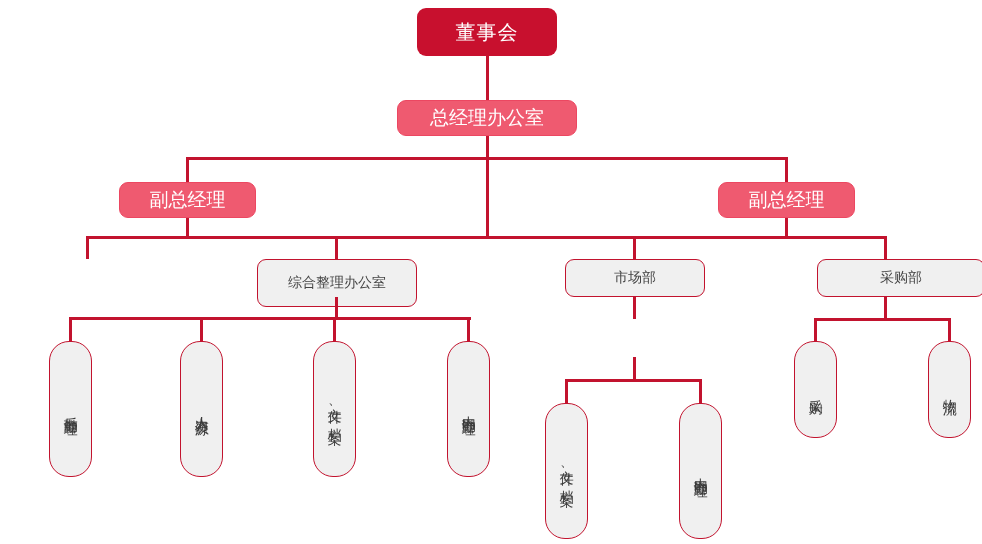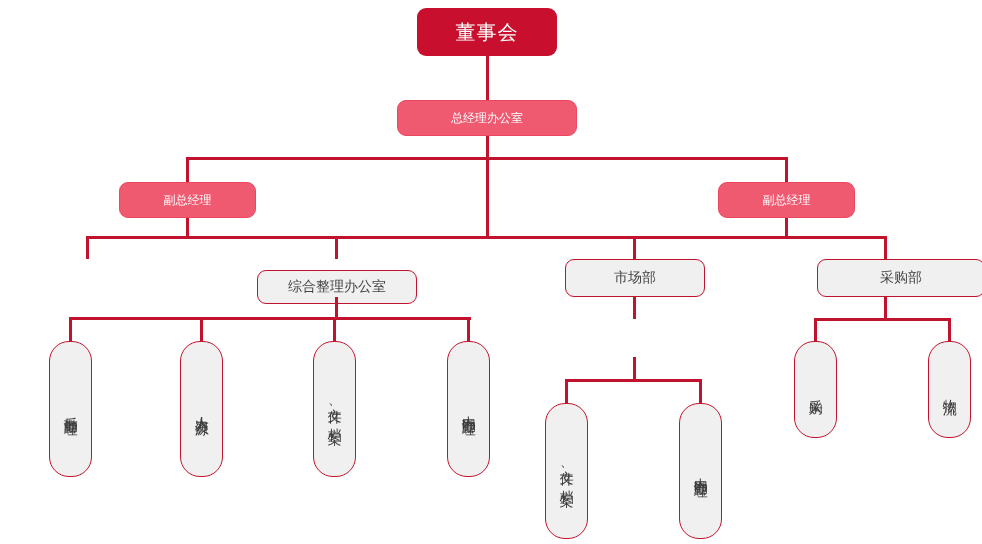--- a/index.html
+++ b/index.html
@@ -48,21 +48,21 @@
     border-radius: 9px;
     font-size: 20px;
     font-weight: normal;
     letter-spacing: 1px;
   }
 
   .node-pink {
     background: #ef5a70;
     color: #ffffff;
     border-radius: 9px;
-    font-size: 12px;
+    font-size: 19px;
     border: 1px solid #ec4761;
   }
 
   .node-gray {
     background: #f0f0f0;
     color: #444444;
     border: 1.6px solid #c2132e;
     border-radius: 9px;
     font-size: 14px;
   }
@@ -109,21 +109,21 @@
   <div class="connector conn-v" style="left:785px; top:218px; width:3px; height:21px;"></div>
 
   <div class="connector conn-h" style="left:86px; top:236px; width:800px; height:3px;"></div>
 
   <div class="connector conn-v" style="left:86px; top:236px; width:3px; height:23px;"></div>
   <div class="connector conn-v" style="left:335px; top:236px; width:3px; height:23px;"></div>
   <div class="connector conn-v" style="left:633px; top:236px; width:3px; height:23px;"></div>
   <div class="connector conn-v" style="left:884px; top:236px; width:3px; height:23px;"></div>
 
 
-  <div class="node node-gray" style="left:257px; top:270px; width:160px; height:34px;">综合整理办公室</div>
+  <div class="node node-gray" style="left:257px; top:259px; width:160px; height:48px;">综合整理办公室</div>
 
   <div class="node node-gray" style="left:565px; top:259px; width:140px; height:38px;font-family:Liberation Serif, serif;">市场部</div>
 
   <div class="node node-gray" style="left:817px; top:259px; width:168px; height:38px;">采购部</div>
 
   <div class="connector conn-v" style="left:335px; top:297px; width:3px; height:21px;"></div>
   <div class="connector conn-h" style="left:69px; top:317px; width:402px; height:3px;"></div>
 
   <div class="connector conn-v" style="left:69px; top:317px; width:3px; height:25px;"></div>
   <div class="connector conn-v" style="left:200px; top:317px; width:3px; height:25px;"></div>

